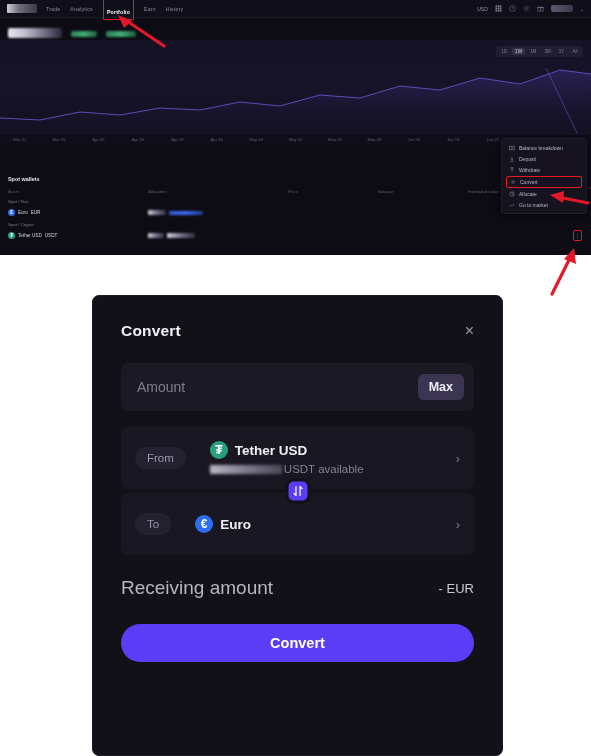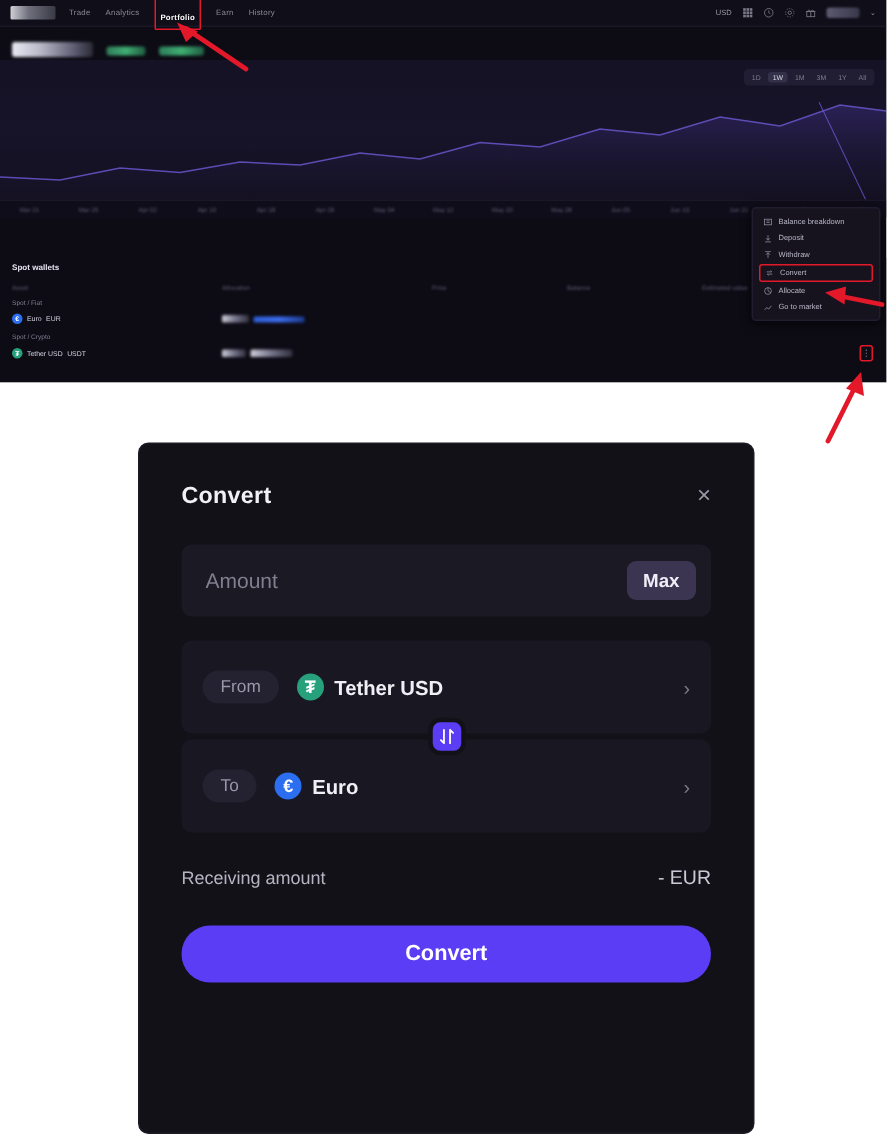--- a/index.html
+++ b/index.html
@@ -173,21 +173,21 @@
   .amount-input::placeholder { color: #807e8f; }
   .max-btn {
     background: #3b3552; color: #efeef6; font-size: 12.5px; font-weight: bold;
     padding: 6px 11px; border-radius: 6px; border: 0; cursor: pointer;
     font-family: "Liberation Sans", sans-serif;
   }
 
   .pair { position: relative; margin-top: 16px; }
   .pair-row {
     height: 62px; background: #191722; border-radius: 7px;
-    display: flex; align-items: center; padding: 0 14px 0 14px; gap: 12px;
+    display: flex; align-items: center; padding: 0 14px 0 14px; gap: 24px;
   }
   .pair-row.second { margin-top: 4px; }
   .side-chip {
     background: #242131; color: #9997a8; font-size: 11.5px;
     padding: 5px 12px; border-radius: 13px; flex: none;
   }
   .pair-main { flex: 1; }
   .pair-coin { display: flex; align-items: center; gap: 7px; }
   .pair-logo {
     width: 18px; height: 18px; border-radius: 50%; flex: none;
@@ -211,21 +211,21 @@
     transform: translate(-50%,-50%);
     width: 25px; height: 25px; border-radius: 8px; background: #5b3df5;
     display: flex; align-items: center; justify-content: center;
     border: 3px solid #131118; cursor: pointer; z-index: 4;
   }
 
   .info-row {
     display: flex; align-items: center; justify-content: space-between;
     margin-top: 22px;
   }
-  .info-label { font-size: 12px; color: #b6b4c2; }
+  .info-label { font-size: 19px; color: #b6b4c2; }
   .info-value { font-size: 13px; color: #cbc9d6; }
 
   .convert-btn {
     margin-top: 25px; width: 100%; height: 38px;
     background: #5b3df5; border: 0; border-radius: 19px;
     color: #ffffff; font-size: 14.5px; font-weight: bold;
     font-family: "Liberation Sans", sans-serif; cursor: pointer;
   }
 </style>
 </head>
@@ -450,20 +450,24 @@
 
       <div class="pair">
 
         <div class="pair-row">
           <span class="side-chip">From</span>
           <div class="pair-main">
             <div class="pair-coin">
               <span class="pair-logo" style="background:#26a17b">₮</span>
               <span class="pair-coin-name">Tether USD</span>
             </div>
+            <div class="pair-avail">
+              <span class="avail-blur" style="width:72px"></span>
+              <span>USDT available</span>
+            </div>
           </div>
           <span class="chev">›</span>
         </div>
 
         <div class="swap-btn">
           <svg width="13" height="13" viewBox="0 0 16 16">
             <path d="M5.5 2.5v11M5.5 13.5L3 11M10.5 13.5v-11M10.5 2.5L13 5" stroke="#ffffff" stroke-width="1.5" fill="none" stroke-linecap="round"></path>
           </svg>
         </div>
 

